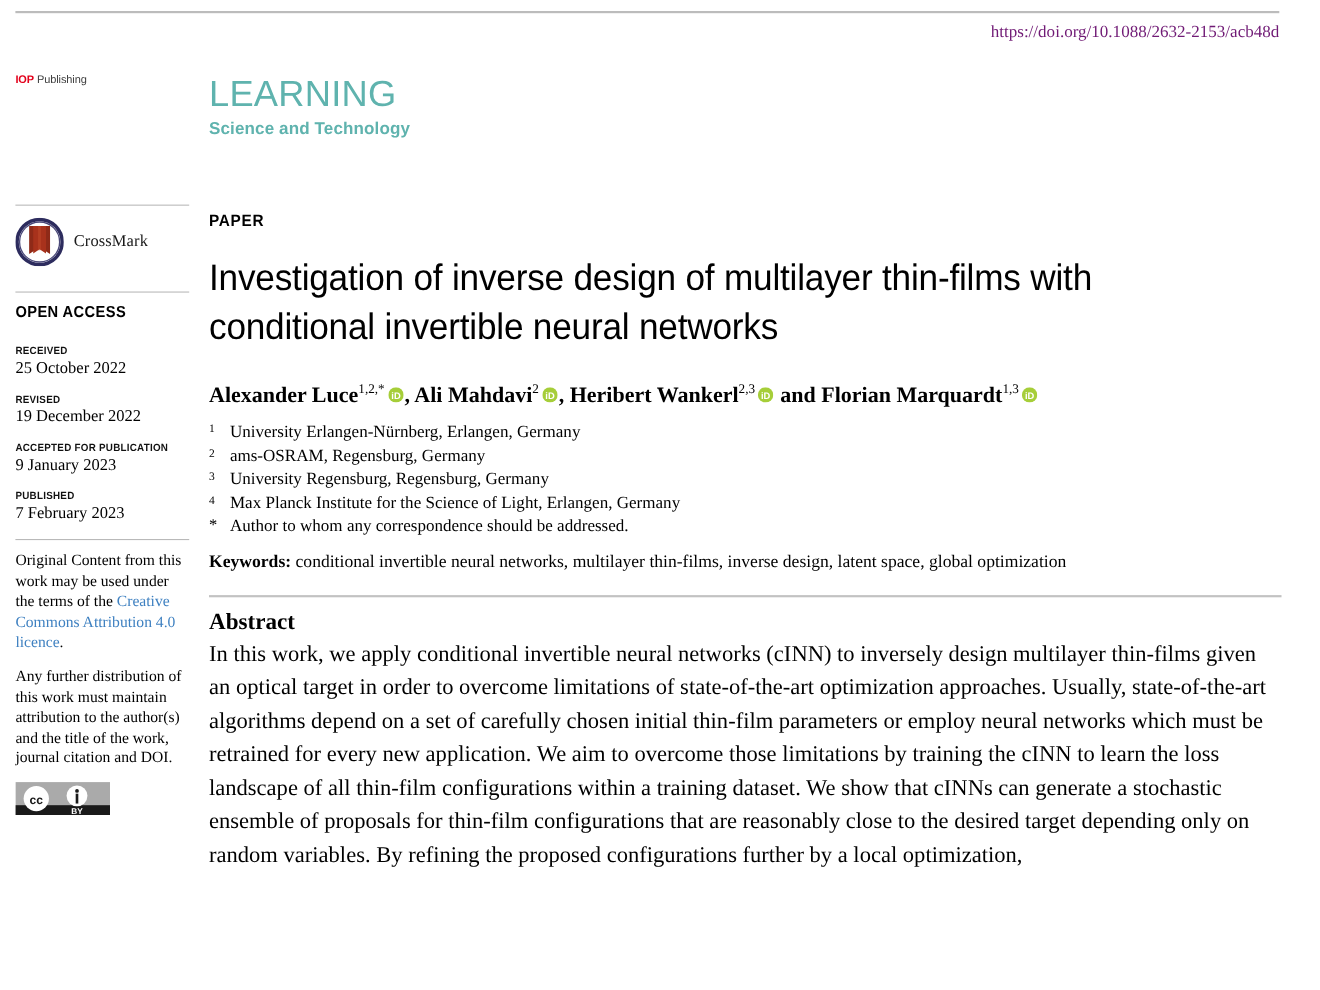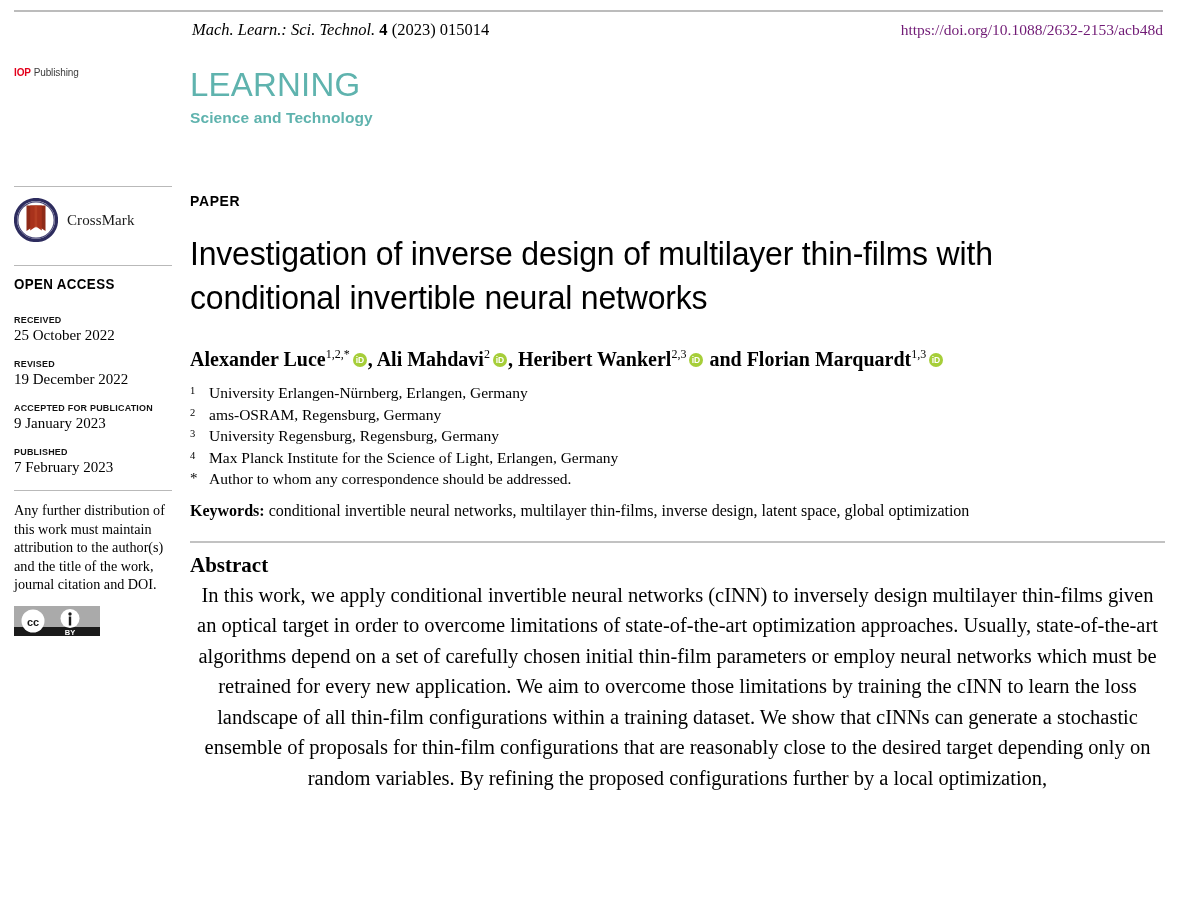--- a/index.html
+++ b/index.html
@@ -246,39 +246,34 @@
     margin-bottom: 10px;
   }
   .abs-heading {
     font-size: 21px;
     font-weight: bold;
     margin: 0 0 2px 0;
   }
   .abs-body {
     font-size: 20.5px;
     line-height: 30.5px;
-    text-align: center;
+    text-align: left;
     max-width: 985px;
   }
 </style>
 </head>
 <body>
 
 <div class="topbar">
   <div class="topbar-rule"></div>
 
   <div class="iop-logo">
     <span class="iop-mark">IOP</span><span class="iop-word">&nbsp;</span><span class="iop-word">Publishing</span>
   </div>
 
-  <div class="journal-ref">
-    <i>Mach. Learn.: Sci. Technol.</i>
-    <b>4</b>
-    <span>(2023) 015014</span>
-  </div>
 
   <a class="doi-link" href="#">https://doi.org/10.1088/2632-2153/acb48d</a>
 </div>
 
 <div class="masthead">
   <div class="mast-1">LEARNING</div>
   <div class="mast-3">Science and Technology</div>
 </div>
 
 <div class="sidebar">
@@ -314,20 +309,21 @@
     <div class="meta-val">9 January 2023</div>
   </div>
   <div class="meta-block">
     <div class="meta-key">PUBLISHED</div>
     <div class="meta-val">7 February 2023</div>
   </div>
 
   <div class="side-rule" style="margin-top:8px;"></div>
 
   <div class="license">
+    <p><span>Original Content from this work may be used under the terms of the </span><a href="#">Creative Commons Attribution 4.0 licence</a><span>.</span></p>
     <p>Any further distribution of this work must maintain attribution to the author(s) and the title of the work, journal citation and DOI.</p>
   </div>
 
   <span class="cc-badge">
     <svg viewBox="0 0 86 30" width="86" height="30">
       <rect x="0" y="0" width="86" height="30" fill="#aaaaaa"></rect>
       <rect x="0" y="21" width="86" height="9" fill="#1a1a1a"></rect>
       <circle cx="19" cy="15" r="11.5" fill="#ffffff"></circle>
       <text x="19" y="20" font-family="Liberation Sans, sans-serif" font-size="11" font-weight="bold" fill="#1a1a1a" text-anchor="middle">cc</text>
       <circle cx="56" cy="12.5" r="9.5" fill="#ffffff"></circle>

